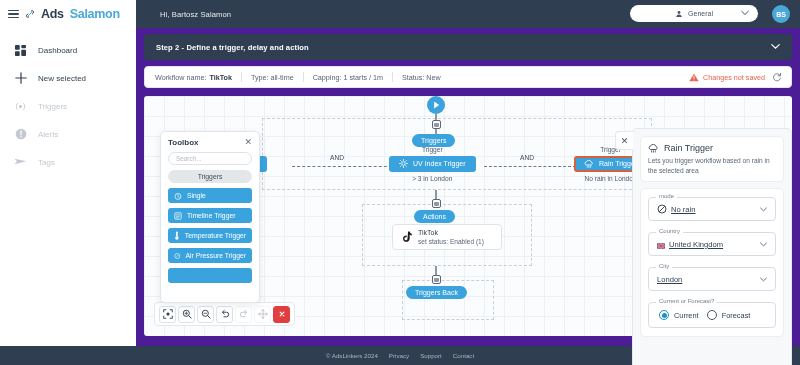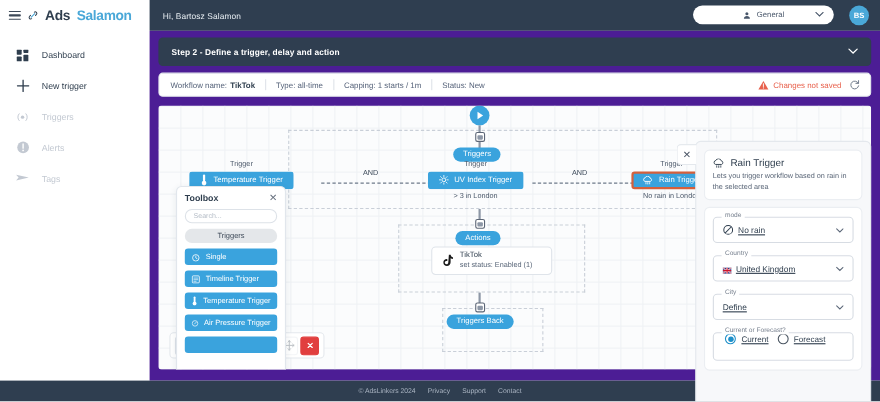--- a/index.html
+++ b/index.html
@@ -21,21 +21,21 @@
   .hamburger { width: 11px; height: 9px; display: flex; flex-direction: column; justify-content: space-between; cursor: pointer; }
   .hamburger span { display: block; height: 1.4px; background: #3c4857; border-radius: 1px; }
   .brand { font-size: 12.5px; font-weight: bold; letter-spacing: -0.3px; display: flex; align-items: center; gap: 6px; }
   .brand .b1 { color: #2f3e4e; }
   .brand .b2 { color: #4aa8d8; }
   .brand-mark { width: 10px; height: 10px; }
   .topbar-right {
     position: absolute; left: 136px; top: 0; width: 664px; height: 28px;
     background: #2f3e50; display: flex; align-items: center;
   }
-  .greeting { color: #e8eef3; font-size: 7.6px; margin-left: 12px; letter-spacing: 0.1px; }
+  .greeting { color: #e8eef3; font-size: 7.6px; margin-left: 24px; letter-spacing: 0.1px; }
   .acct-select {
     position: absolute; right: 42px; top: 5px; width: 128px; height: 17px;
     background: #fff; border-radius: 9px; display: flex; align-items: center;
     justify-content: center; gap: 5px; cursor: pointer;
   }
   .acct-select .lbl { font-size: 7px; color: #48566a; }
   .acct-chev { position: absolute; right: 9px; top: 5px; }
   .avatar {
     position: absolute; right: 10px; top: 5px; width: 18px; height: 18px; border-radius: 50%;
     background: #4aa8d8; color: #fff; font-size: 7px; font-weight: bold;
@@ -137,21 +137,21 @@
     width: 17px; height: 17px; border: 1px solid #dde2e8; border-radius: 3px; background: #fff;
     display: flex; align-items: center; justify-content: center; cursor: pointer;
   }
   .c-btn.dis { opacity: 0.32; cursor: default; }
   .c-btn.del { background: #e13f3f; border-color: #e13f3f; }
 
   
   .toolbox {
     position: absolute; left: 152px; top: 103px; width: 100px; height: 172px;
     background: #fff; border: 1px solid #e1e6ec; border-radius: 5px;
-    box-shadow: 0 2px 7px rgba(40,55,75,0.10); padding: 6px 7px; overflow: hidden; z-index: 20; margin-top: 38px;
+    box-shadow: 0 2px 7px rgba(40,55,75,0.10); padding: 6px 7px; overflow: hidden; z-index: 20;
   }
   .tb-head { display: flex; align-items: center; justify-content: space-between; margin-bottom: 5px; }
   .tb-title { font-size: 8px; font-weight: bold; color: #2f3e4e; }
   .tb-x { cursor: pointer; font-size: 9px; color: #67717f; line-height: 1; }
   .tb-search {
     width: 100%; height: 13px; border: 1px solid #dde2e8; border-radius: 7px;
     font-size: 6.4px; padding: 0 7px; color: #2f3e4e; font-family: "Liberation Sans", sans-serif;
     outline: none; background: #fff;
   }
   .tb-search::placeholder { color: #b4bcc6; }
@@ -178,21 +178,21 @@
   .rp-card {
     background: #fff; border: 1px solid #ebeef2; border-radius: 5px; padding: 6px 7px;
   }
   .rp-title { display: flex; align-items: center; gap: 5px; font-size: 9px; color: #2f3e4e; }
   .rp-desc { font-size: 6.6px; color: #5b6778; line-height: 1.45; margin-top: 3px; }
   .rp-fields { margin-top: 6px; background: #fff; border: 1px solid #ebeef2; border-radius: 5px; padding: 8px 7px; }
   .field { position: relative; border: 1px solid #d7dce3; border-radius: 4px; height: 24px; margin-bottom: 11px; display: flex; align-items: center; padding: 0 8px; background: #fff; cursor: pointer; }
   .field-lbl { position: absolute; top: -5px; left: 7px; background: #fff; padding: 0 3px; font-size: 6px; color: #78818f; }
   .field-val { font-size: 7.6px; color: #2f3e4e; display: flex; align-items: flex-end; gap: 4px; text-decoration: underline; }
   .field-chev { position: absolute; right: 8px; }
-  .radio-group { position: relative; border: 1px solid #d7dce3; border-radius: 4px; height: 26px; display: flex; align-items: flex-start; gap: 8px; padding: 0 10px; background: #fff; text-decoration: underline; }
+  .radio-group { position: relative; border: 1px solid #d7dce3; border-radius: 4px; height: 26px; display: flex; align-items: center; gap: 8px; padding: 0 10px; background: #fff; }
   .radio-opt { display: flex; align-items: center; gap: 5px; cursor: pointer; font-size: 7.4px; color: #2f3e4e; }
   .radio-dot { width: 10px; height: 10px; border-radius: 50%; border: 1.6px solid #4b5662; display: flex; align-items: center; justify-content: center; }
   .radio-dot.on { border-color: #1d8fc9; }
   .radio-dot.on::after { content: ""; width: 5px; height: 5px; border-radius: 50%; background: #1d8fc9; }
 
   
   .footer {
     position: absolute; left: 0; bottom: 0; width: 800px; height: 19px; background: #2f3e50;
     display: flex; align-items: center; justify-content: center; gap: 11px;
   }
@@ -251,21 +251,21 @@
         </svg>
       </span>
       <span>Dashboard</span>
     </div>
     <div class="side-item">
       <span class="side-ico">
         <svg width="12" height="12" viewBox="0 0 14 14">
           <path d="M7 1 V13 M1 7 H13" stroke="#2f3e4e" stroke-width="1.4" stroke-linecap="round"></path>
         </svg>
       </span>
-      <span>New trigger</span>
+      <span>New selected</span>
     </div>
     <div class="side-item muted">
       <span class="side-ico">
         <svg width="13" height="11" viewBox="0 0 16 12">
           <circle cx="8" cy="6" r="1.9" fill="#c3c9d2"></circle>
           <path d="M4.2 2.2a5.4 5.4 0 0 0 0 7.6 M11.8 2.2a5.4 5.4 0 0 1 0 7.6" stroke="#c3c9d2" stroke-width="1.1" fill="none" stroke-linecap="round"></path>
         </svg>
       </span>
       <span>Triggers</span>
     </div>
@@ -542,21 +542,21 @@
             </svg>
             <span>United Kingdom</span>
           </span>
           <svg class="field-chev" width="7" height="5" viewBox="0 0 12 8">
             <path d="M1 1.5 L6 6.3 L11 1.5" stroke="#5b6778" stroke-width="1.6" fill="none" stroke-linecap="round"></path>
           </svg>
         </div>
 
         <div class="field">
           <span class="field-lbl">City</span>
-          <span class="field-val">Define</span>
+          <span class="field-val">London</span>
           <svg class="field-chev" width="7" height="5" viewBox="0 0 12 8">
             <path d="M1 1.5 L6 6.3 L11 1.5" stroke="#5b6778" stroke-width="1.6" fill="none" stroke-linecap="round"></path>
           </svg>
         </div>
 
         <div class="radio-group">
           <span class="field-lbl">Current or Forecast?</span>
           <label class="radio-opt">
             <span class="radio-dot on"></span>
             <span>Current</span>

